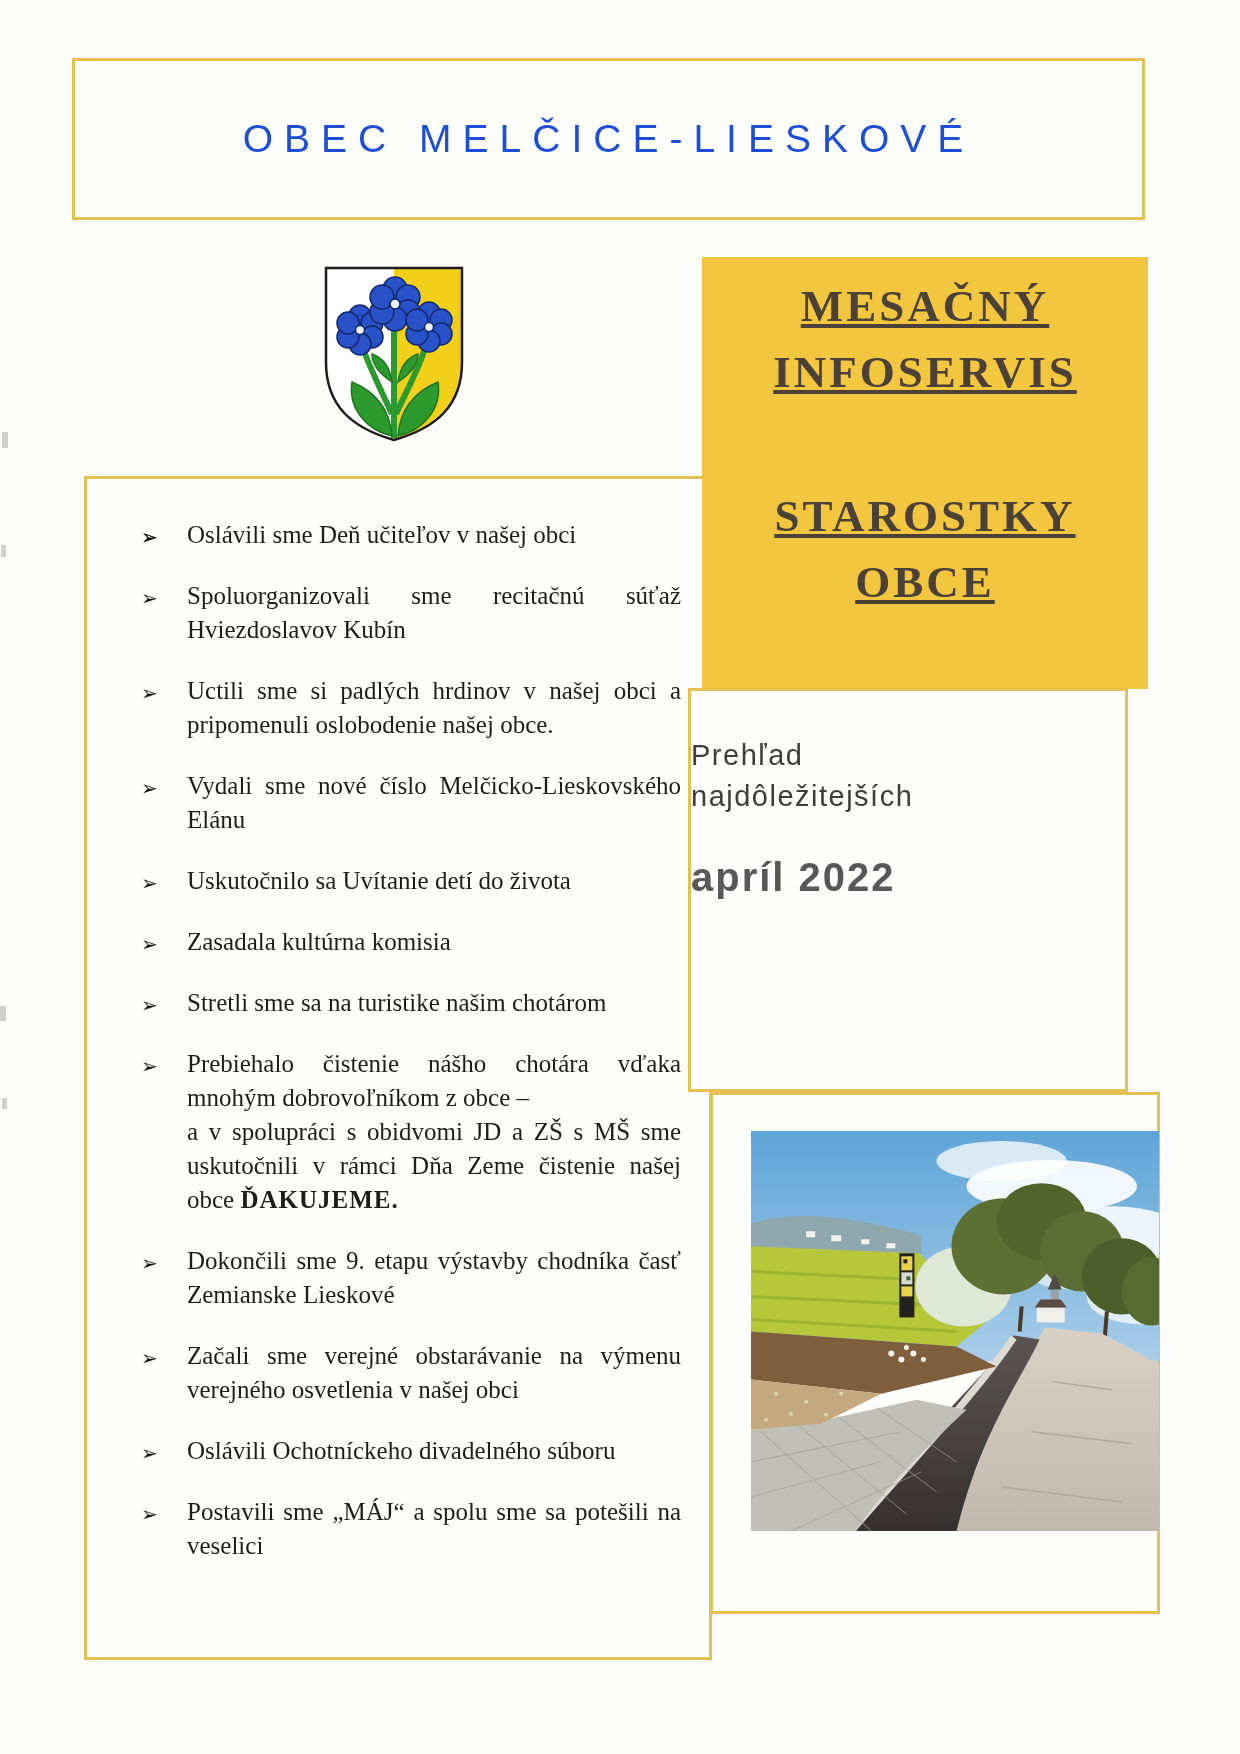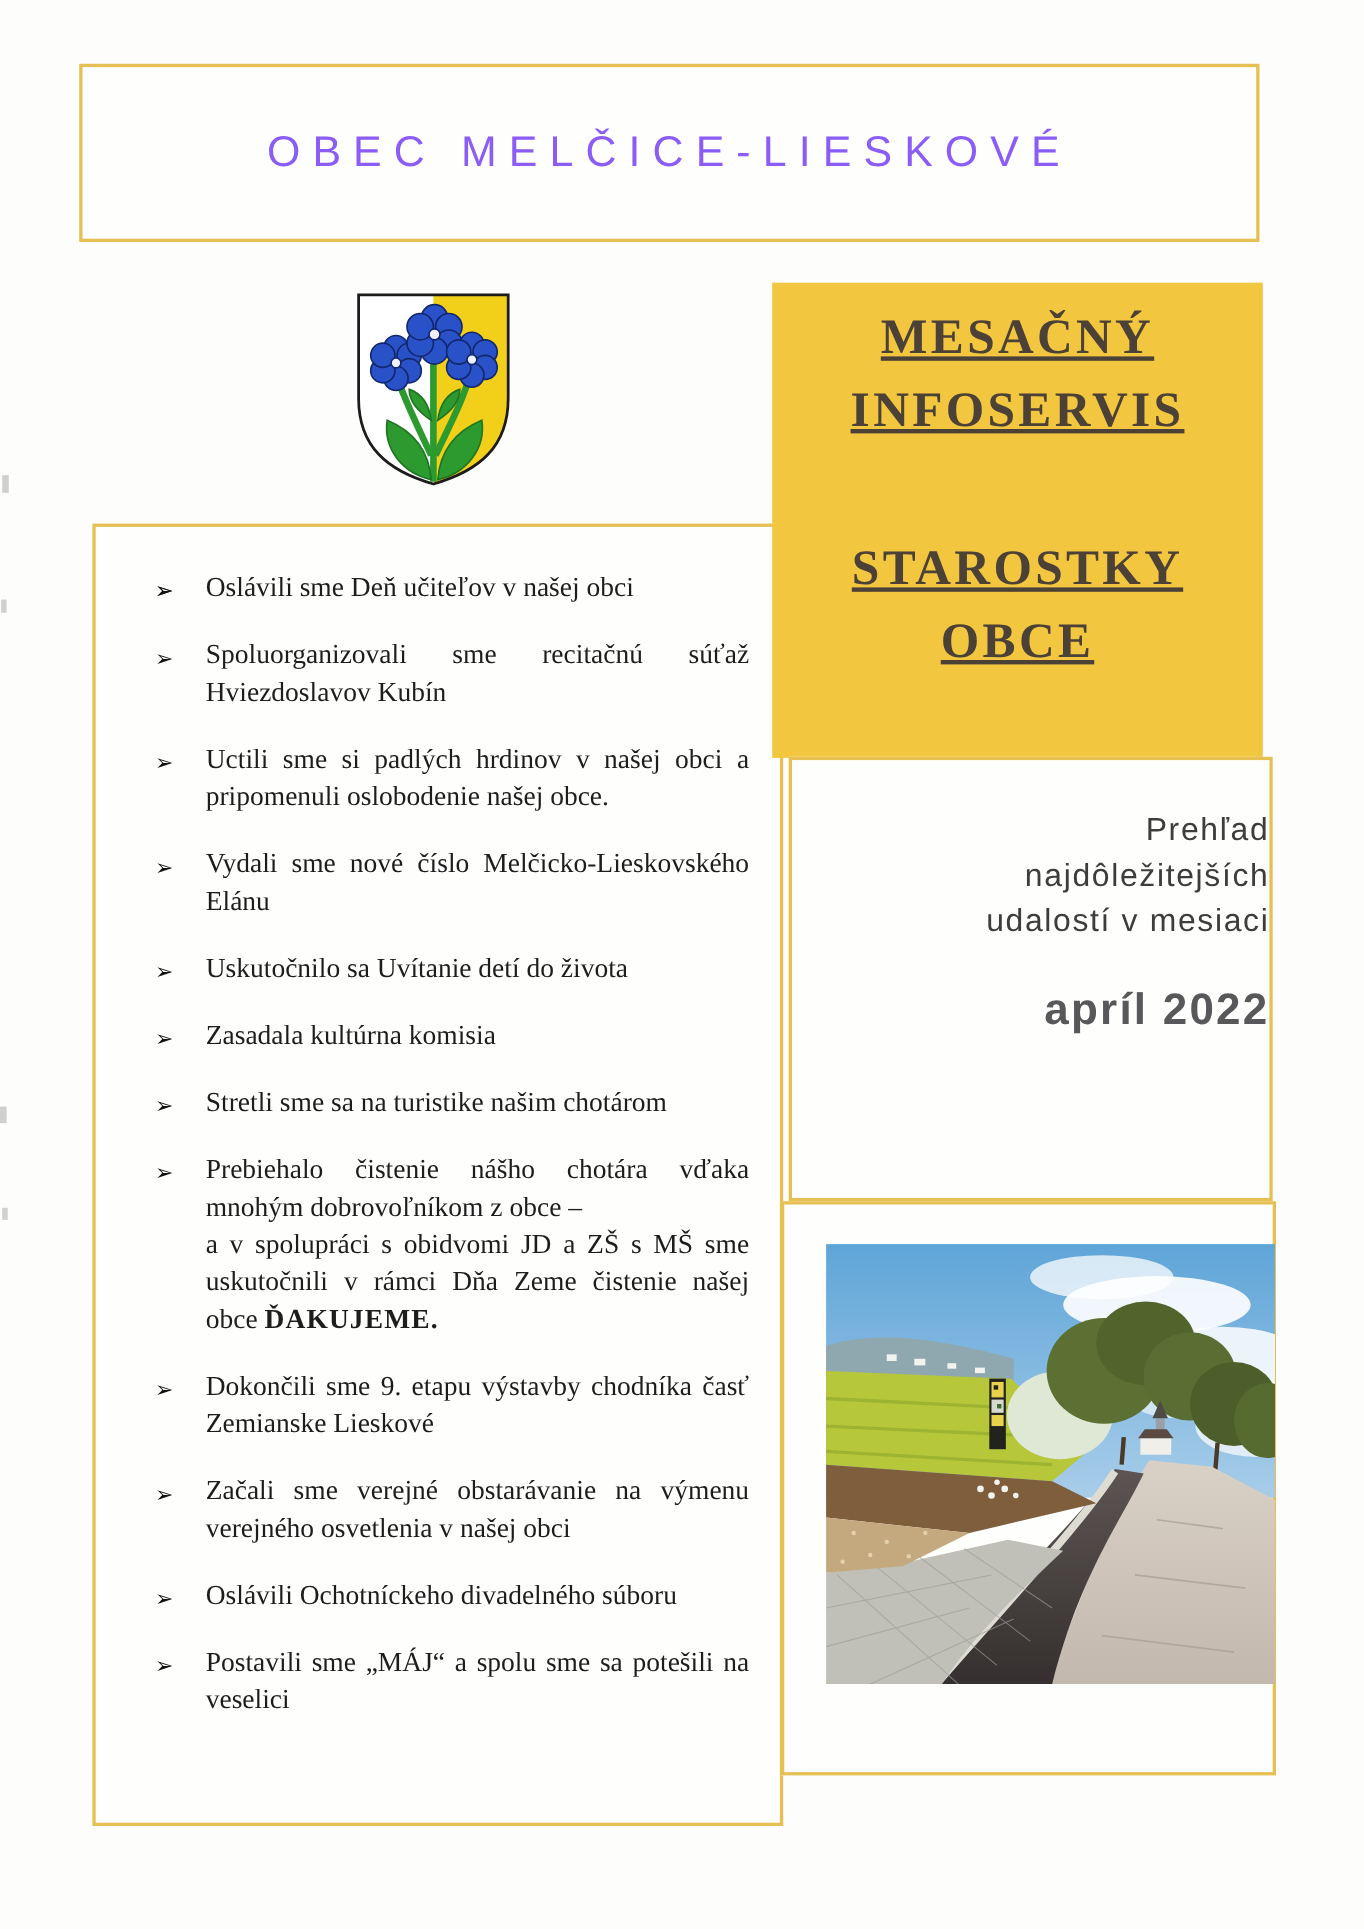--- a/index.html
+++ b/index.html
@@ -8,21 +8,21 @@
     font-family:"Liberation Serif","DejaVu Serif",serif;overflow:hidden;
   }
   .gold-border{border:3px solid var(--gold,#e6c053);}
   
   .header-box{
     position:absolute;left:72px;top:58px;width:1067px;height:156px;
     display:flex;align-items:center;justify-content:center;background:#fefefd;
   }
   .header-title{
     font-family:"Liberation Sans",sans-serif;font-size:39px;font-weight:400;
-    letter-spacing:11px;color:#8b5cf6;white-space:nowrap;
+    letter-spacing:11px;color:#1d4ed8;white-space:nowrap;
   }
   
   .crest{position:absolute;left:322px;top:264px;width:144px;height:182px;}
   
   .events-box{
     position:absolute;left:84px;top:476px;width:628px;height:1184px;
     background:#fefefd;box-sizing:border-box;padding:34px 28px 0 54px;
   }
   ul.events{list-style:none;margin:0;padding:0;}
   li.event{
@@ -43,22 +43,22 @@
     background:var(--title-bg,#f2c63f);text-align:center;
     font-family:"Liberation Serif",serif;font-weight:700;
     color:var(--title-fg,#4c4137);
     text-decoration:underline;
   }
   .title-box .tline{font-size:45px;line-height:66px;letter-spacing:3px;}
   .title-group1{padding-top:16px;}
   .title-group2{padding-top:78px;}
   
   .overview-box{
-    position:absolute;left:717px;top:688px;width:434px;height:398px;
-    background:#fefefd;text-align:right;box-sizing:content-box;
+    position:absolute;left:688px;top:688px;width:434px;height:398px;
+    background:#fefefd;text-align:left;box-sizing:content-box;
   }
   .overview-lines{
     margin-top:44px;font-family:"Liberation Sans",sans-serif;
     font-size:29px;line-height:41px;letter-spacing:1.5px;color:#3d3d3d;
   }
   .overview-date{
     margin-top:38px;font-family:"Liberation Sans",sans-serif;font-weight:700;
     font-size:40px;letter-spacing:2px;color:#58585a;
   }
   
@@ -166,21 +166,20 @@
   <div class="title-group2">
     <div class="tline">STAROSTKY</div>
     <div class="tline">OBCE</div>
   </div>
 </div>
 
 <div class="overview-box gold-border">
   <div class="overview-lines">
     <div>Prehľad</div>
     <div>najdôležitejších</div>
-    <div>udalostí v mesiaci</div>
   </div>
   <div class="overview-date">apríl 2022</div>
 </div>
 
 <div class="photo-box gold-border">
   <svg class="photo" viewBox="0 0 407 399" preserveAspectRatio="none">
     <defs>
       <linearGradient id="skyG" x1="0" y1="0" x2="0" y2="1">
         <stop offset="0" stop-color="#5fa5d8"></stop>
           <stop offset="1" stop-color="#a8cde9"></stop>

